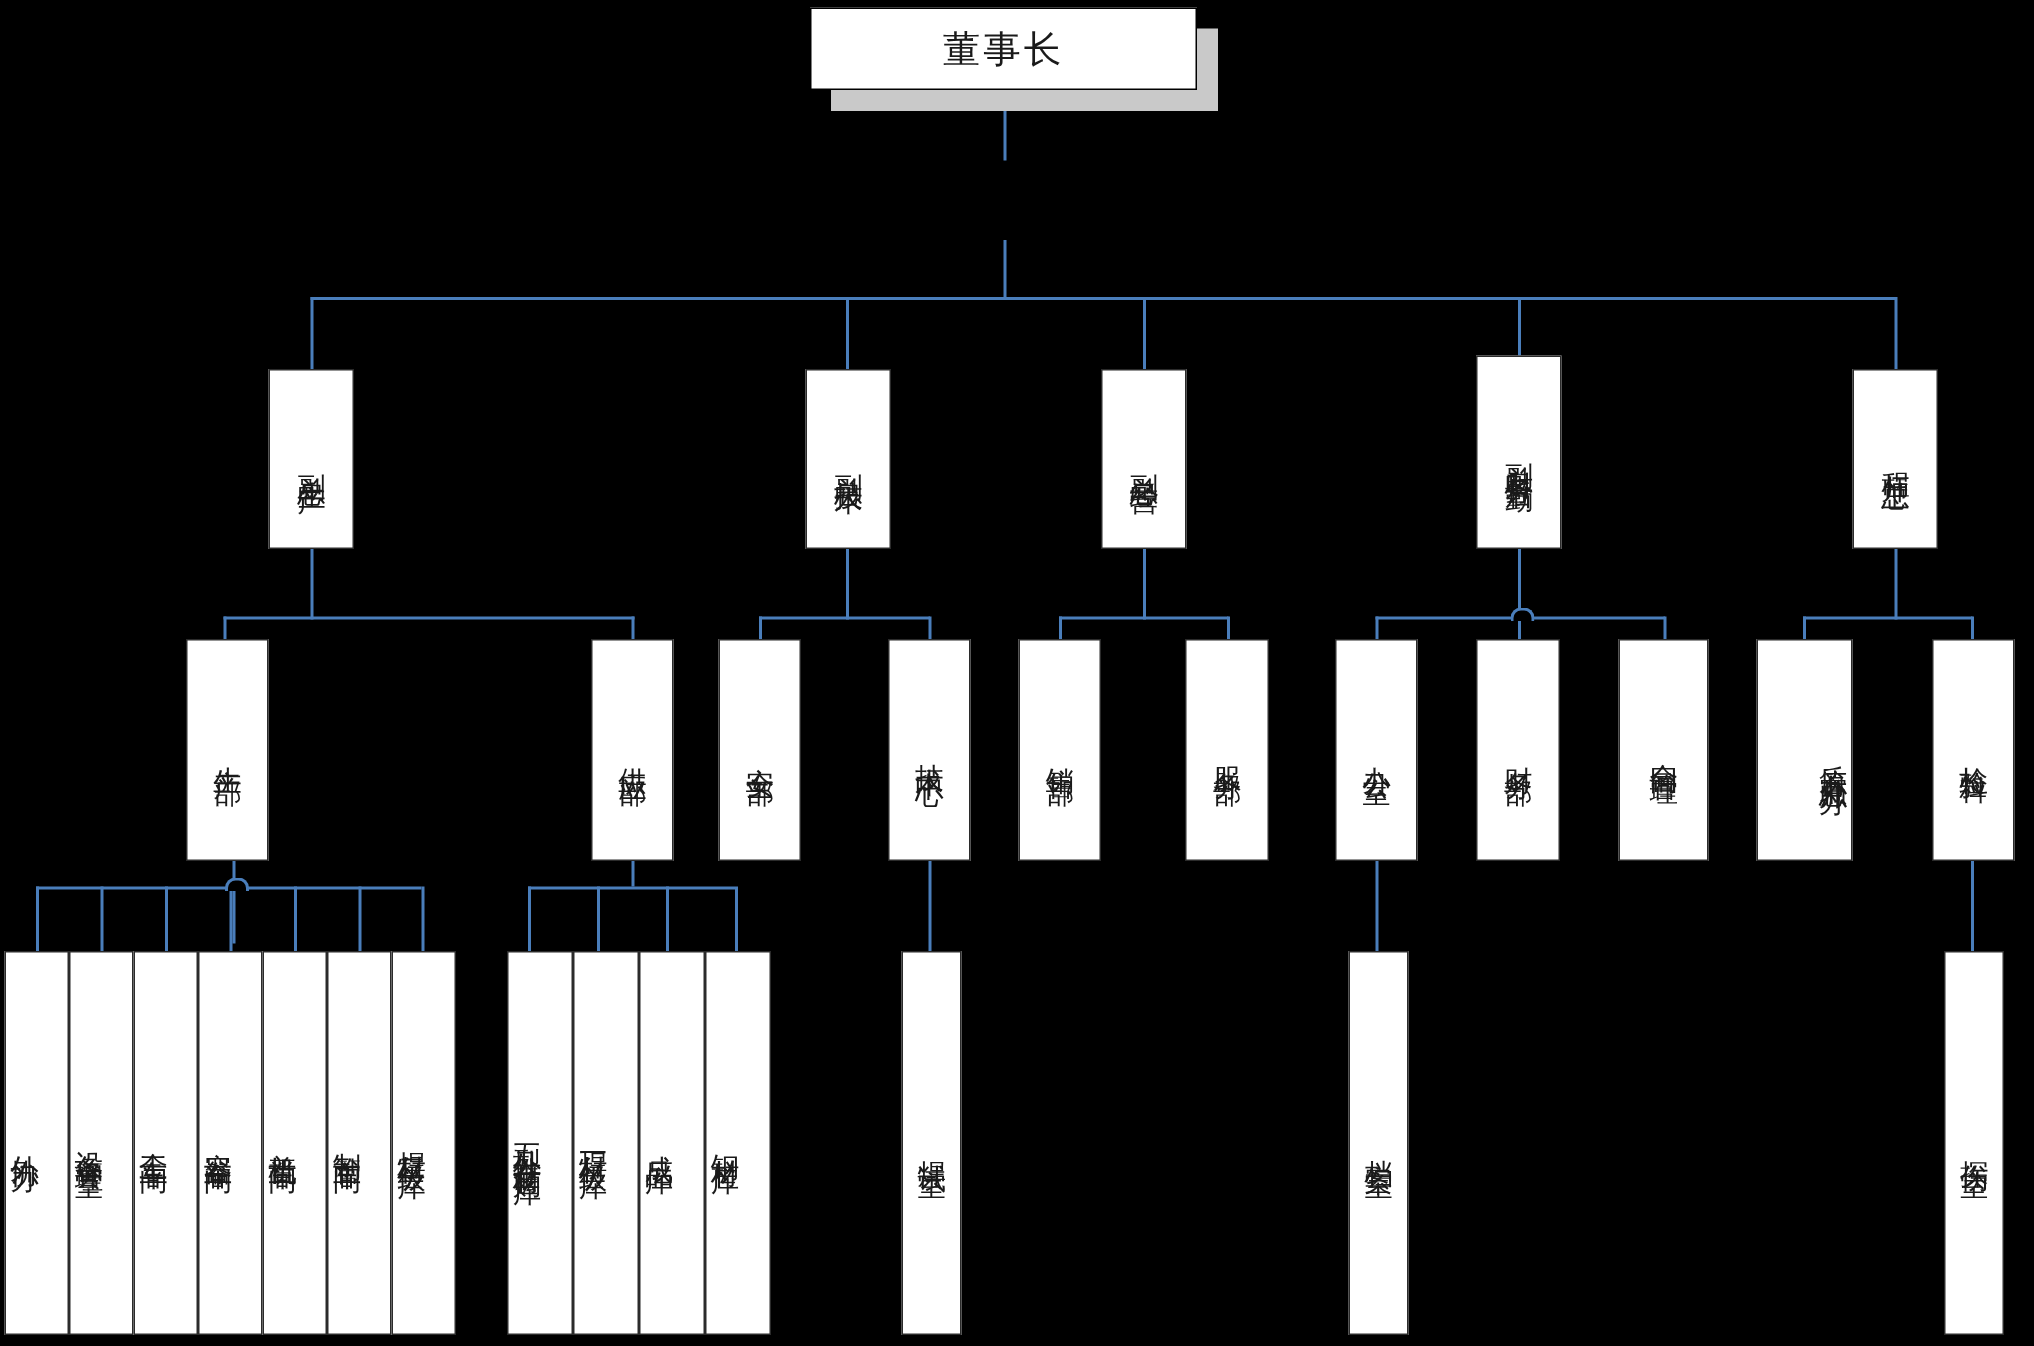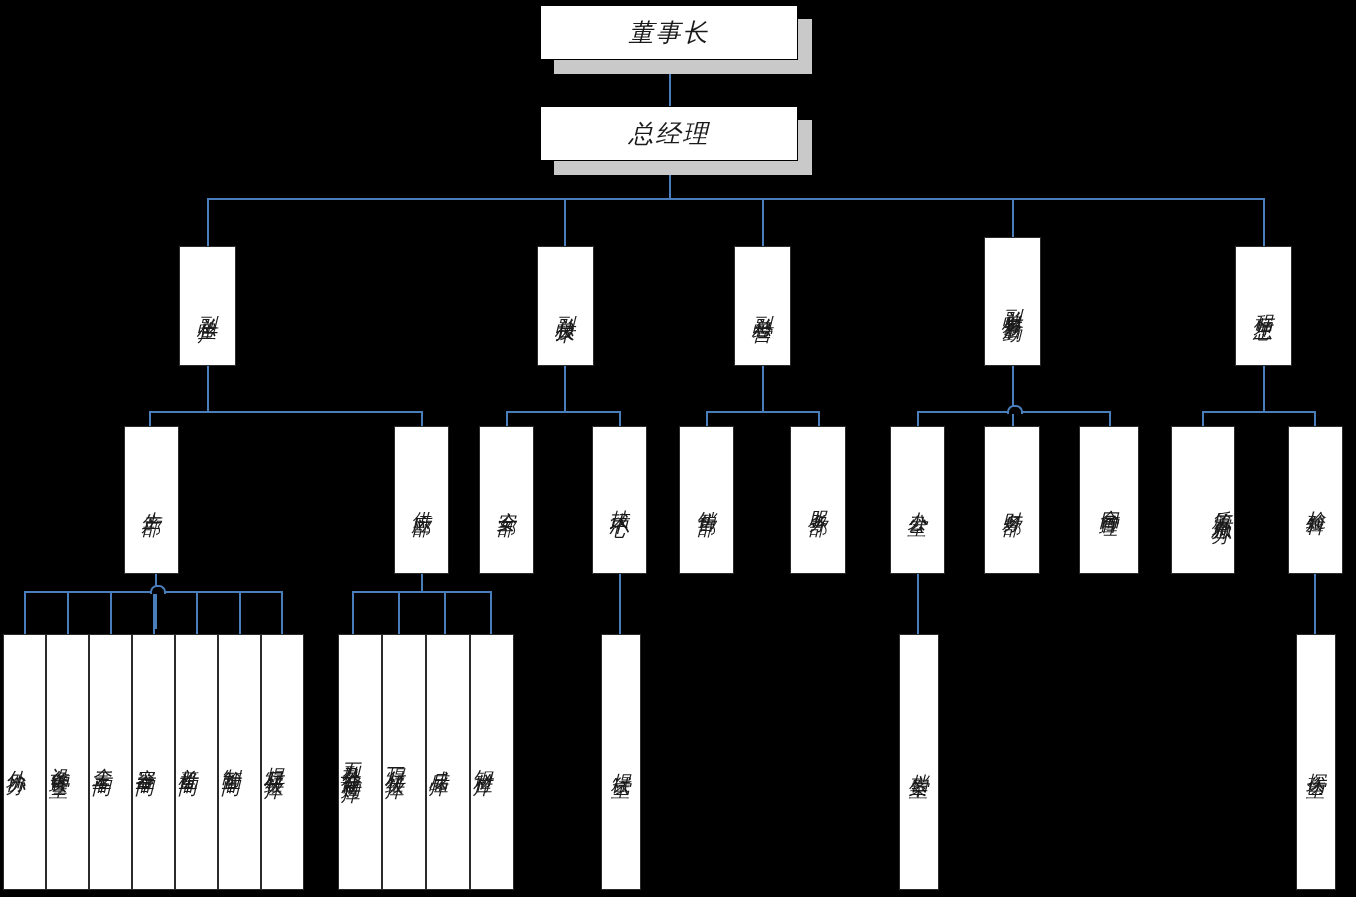--- a/index.html
+++ b/index.html
@@ -17,21 +17,20 @@
   }
 
   
   .node {
     position: absolute;
     background: #ffffff;
     border: 1px solid #2b2b2b;
     box-sizing: border-box;
     color: #1a1a1a;
     z-index: 5;
-    font-style: italic;
   }
   .node.shadowed {
     box-shadow: 14px 14px 0 0 #c9c9c9;
     border: 1px solid #000000;
     outline: 1px solid #ffffff;
     outline-offset: -3px;
   }
 
   
   .label-h {
@@ -154,23 +153,20 @@
 
   <div class="wire v" style="left:619px; top:574px; height:60px;"></div>
 
   <div class="wire v" style="left:917px; top:574px; height:60px;"></div>
 
   <div class="wire v" style="left:1314px; top:574px; height:60px;"></div>
 
   <div class="node shadowed" style="left:540px; top:5px; width:258px; height:55px;">
     <div class="label-h">董事长</div>
   </div>
-  <div class="node shadowed" style="left:540px; top:106px; width:258px; height:55px;">
-    <div class="label-h">总经理</div>
-  </div>
 
   <div class="node" style="left:179px; top:246px; width:57px; height:120px;">
     <div class="label-v vcenter">
       <span class="col">生产</span>
       <span class="col">副总</span>
     </div>
   </div>
 
   <div class="node" style="left:537px; top:246px; width:57px; height:120px;">
     <div class="label-v vcenter">

